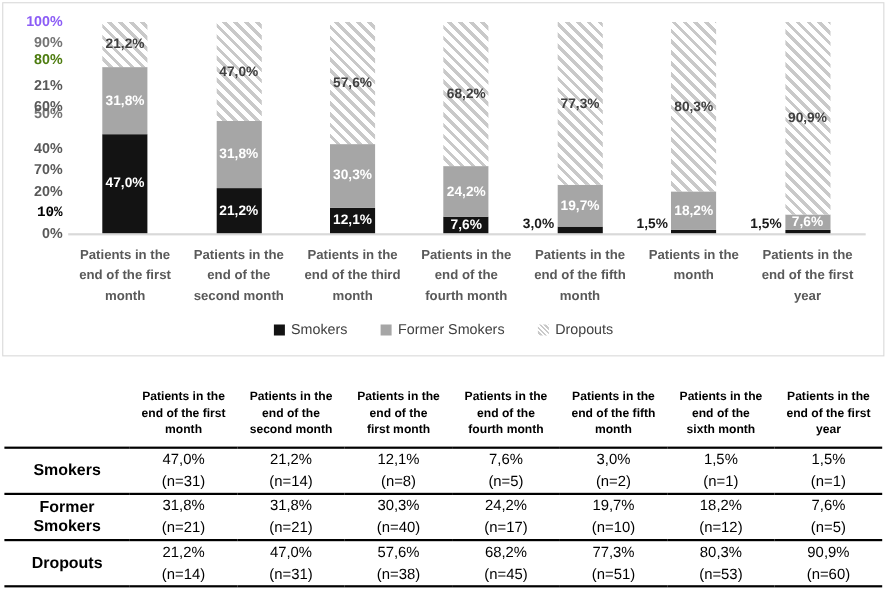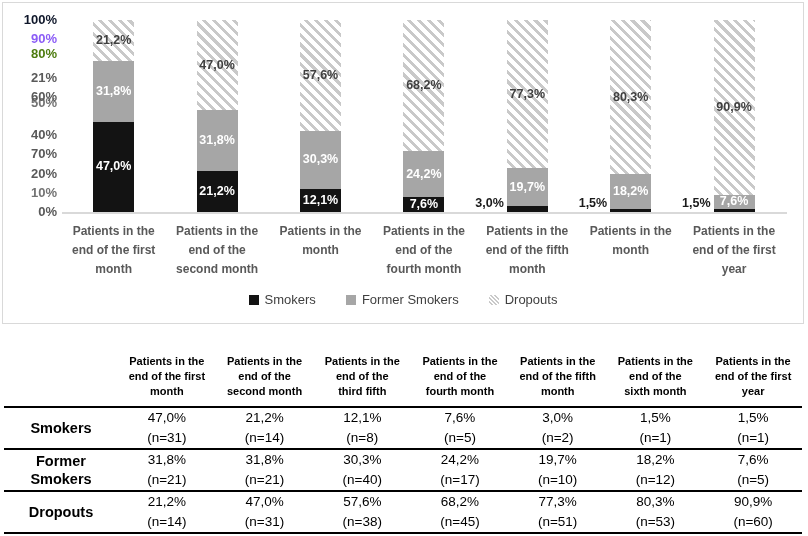--- a/index.html
+++ b/index.html
@@ -37,30 +37,30 @@
   .cell-pct{font-size:13.5px;color:#000;line-height:20px;}
   .cell-n{font-size:13.5px;color:#000;line-height:20px;}
 </style>
 </head>
 <body>
 
 <div id="figure">
   <div id="chart-panel">
     <div id="plot">
         <div class="ytick" style="left: 8px; top: 201px; color: rgb(89, 89, 89);">0%</div>
-        <div class="ytick" style="left: 8px; top: 181.8px; color: #737373;">10%</div>
+        <div class="ytick" style="left: 8px; top: 181.8px; color: #000000; font-family: Liberation Mono, monospace;">10%</div>
         <div class="ytick" style="left: 8px; top: 162.6px; color: rgb(89, 89, 89);">20%</div>
         <div class="ytick" style="left: 8px; top: 143.4px; color: rgb(89, 89, 89);">70%</div>
         <div class="ytick" style="left: 8px; top: 124.2px; color: rgb(89, 89, 89);">40%</div>
         <div class="ytick" style="left: 8px; top: 92px; color: #737373;">50%</div>
         <div class="ytick" style="left: 8px; top: 85.8px; color: rgb(89, 89, 89);">60%</div>
         <div class="ytick" style="left: 8px; top: 66.6px; color: rgb(89, 89, 89);">21%</div>
         <div class="ytick" style="left: 8px; top: 43px; color: #4d7c0f;">80%</div>
-        <div class="ytick" style="left: 8px; top: 28.2px; color: #8b5cf6;">90%</div>
-        <div class="ytick" style="left: 8px; top: 9px; color: #0f172a;">100%</div>
+        <div class="ytick" style="left: 8px; top: 28.2px; color: #737373;">90%</div>
+        <div class="ytick" style="left: 8px; top: 9px; color: #8b5cf6;">100%</div>
         <div class="axis-line" style="left: 59px; top: 209px; width: 724.8px; background: rgb(217, 217, 217);"></div>
         <div class="seg" style="left: 90.2px; top: 118.76px; width: 41px; height: 90.24px; background: rgb(19, 19, 19);"></div>
         <div class="dlabel" style="left: 88.2px; width: 45px; top: 156.38px; color: rgb(255, 255, 255);">47,0%</div>
         <div class="seg" style="left: 90.2px; top: 57.704px; width: 41px; height: 61.056px; background: rgb(166, 166, 166);"></div>
         <div class="dlabel" style="left: 88.2px; width: 45px; top: 80.732px; color: rgb(255, 255, 255);">31,8%</div>
         <div class="seg" style="left: 90.2px; top: 17px; width: 41px; height: 40.704px; background: repeating-linear-gradient(45deg, rgb(255, 255, 255) 0px, rgb(255, 255, 255) 4px, rgb(201, 201, 201) 4px, rgb(201, 201, 201) 7px);"></div>
         <div class="dlabel" style="left: 88.2px; width: 45px; top: 29.852px; color: rgb(64, 64, 64);">21,2%</div>
         <div class="cat" style="left: 57.7px; top: 219px; width: 106px;">
           <div>Patients in the</div>
           <div>end of the first</div>
@@ -78,20 +78,21 @@
           <div>second month</div>
         </div>
         <div class="seg" style="left: 297px; top: 185.768px; width: 41px; height: 23.232px; background: rgb(19, 19, 19);"></div>
         <div class="dlabel" style="left: 295px; width: 45px; top: 189.884px; color: rgb(255, 255, 255);">12,1%</div>
         <div class="seg" style="left: 297px; top: 127.592px; width: 41px; height: 58.176px; background: rgb(166, 166, 166);"></div>
         <div class="dlabel" style="left: 295px; width: 45px; top: 149.18px; color: rgb(255, 255, 255);">30,3%</div>
         <div class="seg" style="left: 297px; top: 17px; width: 41px; height: 110.592px; background: repeating-linear-gradient(45deg, rgb(255, 255, 255) 0px, rgb(255, 255, 255) 4px, rgb(201, 201, 201) 4px, rgb(201, 201, 201) 7px);"></div>
         <div class="dlabel" style="left: 295px; width: 45px; top: 64.796px; color: rgb(64, 64, 64);">57,6%</div>
         <div class="cat" style="left: 264.5px; top: 219px; width: 106px;">
           <div>Patients in the</div>
+          <div>end of the third</div>
           <div>month</div>
         </div>
         <div class="seg" style="left: 400.4px; top: 194.408px; width: 41px; height: 14.592px; background: rgb(19, 19, 19);"></div>
         <div class="dlabel" style="left: 398.4px; width: 45px; top: 194.204px; color: rgb(255, 255, 255);">7,6%</div>
         <div class="seg" style="left: 400.4px; top: 147.944px; width: 41px; height: 46.464px; background: rgb(166, 166, 166);"></div>
         <div class="dlabel" style="left: 398.4px; width: 45px; top: 163.676px; color: rgb(255, 255, 255);">24,2%</div>
         <div class="seg" style="left: 400.4px; top: 17px; width: 41px; height: 130.944px; background: repeating-linear-gradient(45deg, rgb(255, 255, 255) 0px, rgb(255, 255, 255) 4px, rgb(201, 201, 201) 4px, rgb(201, 201, 201) 7px);"></div>
         <div class="dlabel" style="left: 398.4px; width: 45px; top: 74.972px; color: rgb(64, 64, 64);">68,2%</div>
         <div class="cat" style="left: 367.9px; top: 219px; width: 106px;">
           <div>Patients in the</div>
@@ -167,21 +168,21 @@
               <div>month</div>
             </th>
             <th class="col-head">
               <div>Patients in the</div>
               <div>end of the</div>
               <div>second month</div>
             </th>
             <th class="col-head">
               <div>Patients in the</div>
               <div>end of the</div>
-              <div>third fifth</div>
+              <div>first month</div>
             </th>
             <th class="col-head">
               <div>Patients in the</div>
               <div>end of the</div>
               <div>fourth month</div>
             </th>
             <th class="col-head">
               <div>Patients in the</div>
               <div>end of the fifth</div>
               <div>month</div>

